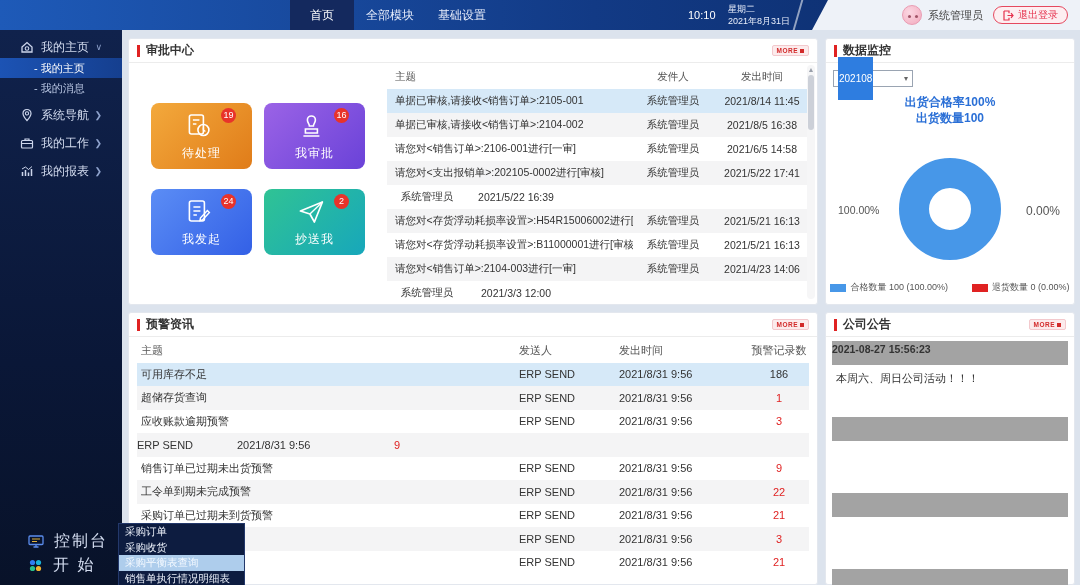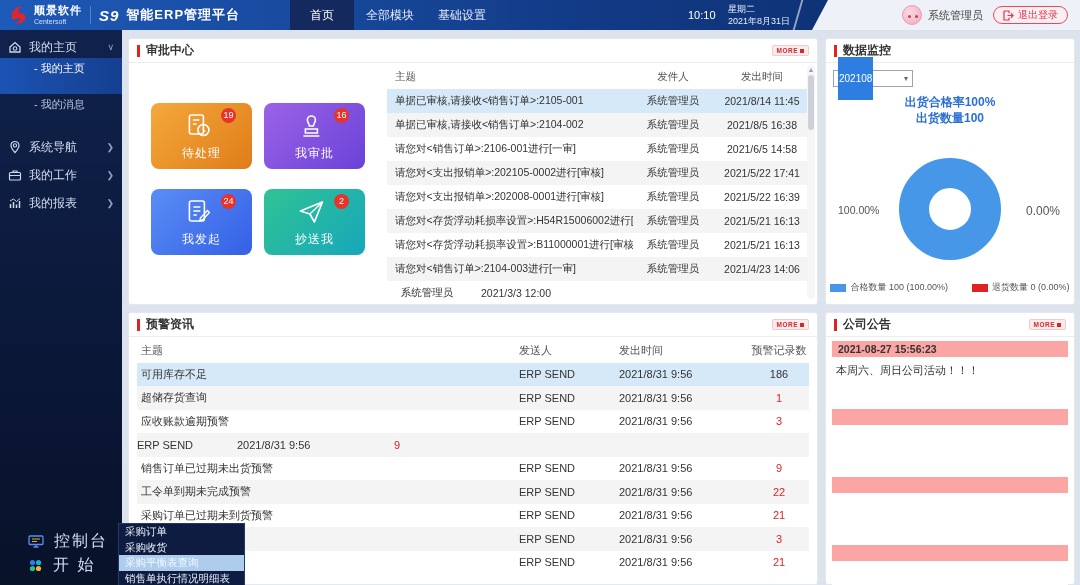--- a/index.html
+++ b/index.html
@@ -28,24 +28,24 @@
     clip-path:polygon(16px 0,100% 0,100% 100%,0 100%); display:flex; align-items:center; justify-content:flex-end; padding-right:12px; }
   .avatar { width:20px; height:20px; border-radius:50%; background:radial-gradient(circle at 35% 35%,#fbd7e2,#f2a9bd); border:1px solid #e89cb2; position:relative; }
   .avatar:after { content:""; position:absolute; left:5px; top:9px; width:3px; height:3px; border-radius:50%; background:#a05568; box-shadow:7px 0 0 #a05568; }
   .username { font-size:11px; color:#444; margin:0 10px 0 6px; }
   .logout-btn { height:18px; padding:0 9px; border:1px solid #e5495f; border-radius:9px; background:#fdeef1;
     color:#e5304c; font-size:10px; display:flex; align-items:center; gap:4px; cursor:pointer; }
 
   
   .sidebar { position:absolute; left:0; top:30px; width:122px; height:555px;
     background:linear-gradient(180deg,#10224c 0%,#0a1737 60%,#081229 100%); z-index:20; }
-  .side-item { height:22px; display:flex; align-items:center; padding:0 8px; color:#d4ddf0; font-size:12px; cursor:pointer; margin-top:6px; }
+  .side-item { height:22px; display:flex; align-items:center; padding:0 20px; color:#d4ddf0; font-size:12px; cursor:pointer; margin-top:6px; }
   .side-item .lbl { flex:1; margin-left:7px; }
   .side-item .chev { font-size:9px; color:#8fa3cd; }
-  .side-sub { height:36px; line-height:20px; padding-left:34px; font-size:11px; color:#b9c6e2; cursor:pointer; }
+  .side-sub { height:20px; line-height:20px; padding-left:34px; font-size:11px; color:#b9c6e2; cursor:pointer; }
   .side-sub.active { background:linear-gradient(90deg,#1c53b4,#153f8f); color:#fff; }
   .side-foot { position:absolute; left:0; bottom:8px; width:122px; }
   .side-foot-item { height:24px; display:flex; align-items:center; padding-left:28px; color:#d4ddf0; font-size:16px; cursor:pointer; letter-spacing:2px; }
   .side-foot-item .lbl { margin-left:10px; }
 
   
   .panel { position:absolute; background:#fff; border:1px solid #e3e7ee; border-radius:3px; }
   .panel-hd { height:24px; display:flex; align-items:center; padding:0 8px; border-bottom:1px solid #ececec; }
   .panel-hd .rbar { width:3px; height:12px; background:#e02222; margin-right:6px; }
   .panel-hd .ttl { font-size:12px; font-weight:bold; color:#333; flex:1; }
@@ -101,53 +101,38 @@
   .wrow .c-tim { width:130px; }
   .wrow .c-cnt { width:60px; text-align:center; }
   .wrow.head { color:#555; }
   .wrow.hl { background:#d6e9f8; }
   .wrow.alt { background:#f4f4f5; }
   .cnt-red { color:#e02222; }
 
   
   .ann-list { position:absolute; left:6px; right:6px; top:28px; }
   .ann-entry { margin-bottom:8px; }
-  .ann-date { height:16px; line-height:16px; background:#fca5a5; font-size:10.5px; font-weight:bold; color:#333; padding-left:6px; }
+  .ann-date { height:24px; line-height:16px; background:#a3a3a3; font-size:10.5px; font-weight:bold; color:#333; }
   .ann-body { min-height:44px; font-size:11px; color:#333; padding:6px 4px; background:#fff; }
 
   
   .startmenu { position:absolute; left:118px; top:523px; width:127px; background:#0d1c40;
     border:1px solid #23386b; z-index:40; }
   .sm-item { height:15.5px; line-height:15.5px; font-size:10.5px; color:#e9eef8; padding-left:6px;
     white-space:nowrap; overflow:hidden; cursor:pointer; }
   .sm-item.hl { background:#aecdec; color:#f4f9ff; }
 
   svg { display:block; }
 </style>
 </head>
 <body>
 
 <div id="app">
 
   <div class="topbar">
-    <div class="brand">
-      <span>
-        <svg width="22" height="22" viewBox="0 0 22 22">
-          <path d="M4 15 Q2 6 11 4 Q8 9 13 9 Q19 10 17 16 Q13 21 7 19 Q12 18 12 14 Q6 16 4 15Z" fill="#e0262c"></path>
-          <path d="M6 6 Q9 2 14 3 Q10 5 10 7Z" fill="#e0262c"></path>
-        </svg>
-      </span>
-      <span class="brand-txt">
-        <div class="brand-cn">顺景软件</div>
-        <div class="brand-en">Centersoft</div>
-      </span>
-      <span class="brand-div"></span>
-      <span class="s9">S9</span>
-      <span class="product">智能ERP管理平台</span>
-    </div>
     <div class="topnav" id="topnav">
         <div class="topnav-item active">首页</div>
         <div class="topnav-item">全部模块</div>
         <div class="topnav-item">基础设置</div>
       </div>
     <div class="clock">10:10</div>
     <div class="dateblock">
       <div>星期二</div>
       <div>2021年8月31日</div>
     </div>
@@ -310,21 +295,20 @@
           <span class="c-sub">请您对&lt;销售订单&gt;:2106-001进行[一审]</span>
           <span class="c-snd">系统管理员</span>
           <span class="c-tim">2021/6/5 14:58</span>
         </div>
         <div class="arow alt">
           <span class="c-sub">请您对&lt;支出报销单&gt;:202105-0002进行[审核]</span>
           <span class="c-snd">系统管理员</span>
           <span class="c-tim">2021/5/22 17:41</span>
         </div>
         <div class="arow">
-          <span class="c-sub">请您对&lt;支出报销单&gt;:202008-0001进行[审核]</span>
           <span class="c-snd">系统管理员</span>
           <span class="c-tim">2021/5/22 16:39</span>
         </div>
         <div class="arow alt">
           <span class="c-sub">请您对&lt;存货浮动耗损率设置&gt;:H54R15006002进行[审核]</span>
           <span class="c-snd">系统管理员</span>
           <span class="c-tim">2021/5/21 16:13</span>
         </div>
         <div class="arow">
           <span class="c-sub">请您对&lt;存货浮动耗损率设置&gt;:B11000001进行[审核]</span>

